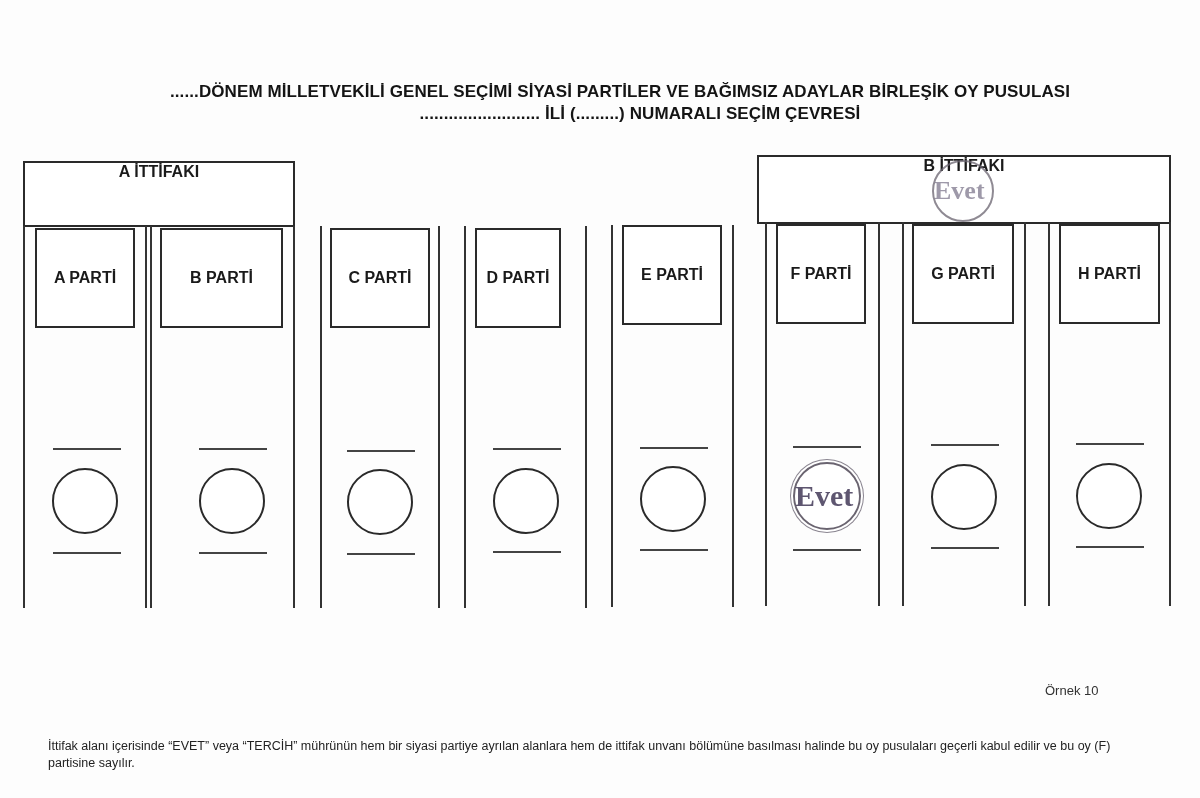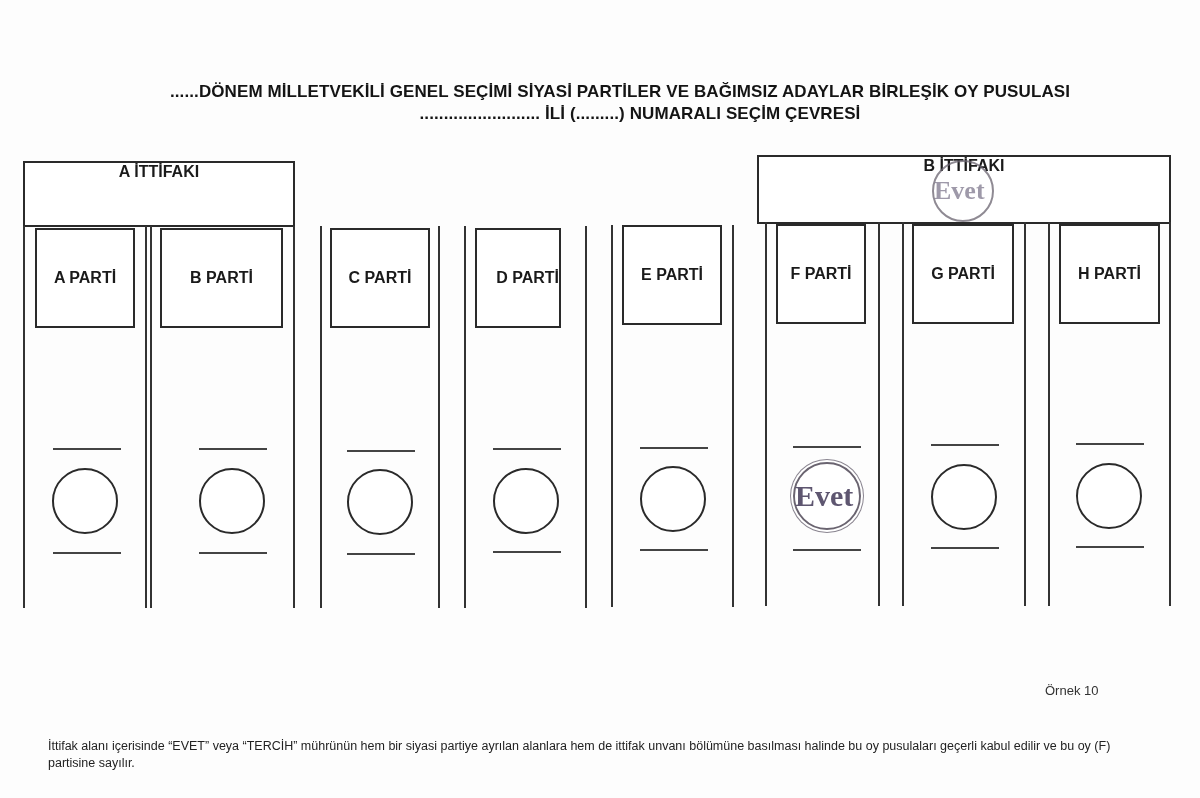--- a/index.html
+++ b/index.html
@@ -99,21 +99,21 @@
 <div class="col" style="left:320px; top:226px; width:120px; height:382px;">
   <div class="party-box" style="left:8px; right:8px;">
       <span>C PARTİ</span>
     </div>
   <div class="line" style="left:25px; width:68px; top:224px;"></div>
   <div class="circle" style="left:25px; top:243px;"></div>
   <div class="line" style="left:25px; width:68px; top:327px;"></div>
 </div>
 
 <div class="col" style="left:464px; top:226px; width:123px; height:382px;">
-  <div class="party-box" style="left:9px; right:24px;justify-content:flex-end;">
+  <div class="party-box" style="left:9px; right:24px;">
       <span>D PARTİ</span>
     </div>
   <div class="line" style="left:27px; width:68px; top:222px;"></div>
   <div class="circle" style="left:27px; top:242px;"></div>
   <div class="line" style="left:27px; width:68px; top:325px;"></div>
 </div>
 
 <div class="col" style="left:611px; top:225px; width:123px; height:382px;">
   <div class="party-box" style="left:9px; right:10px; top:0;">
       <span>E PARTİ</span>

